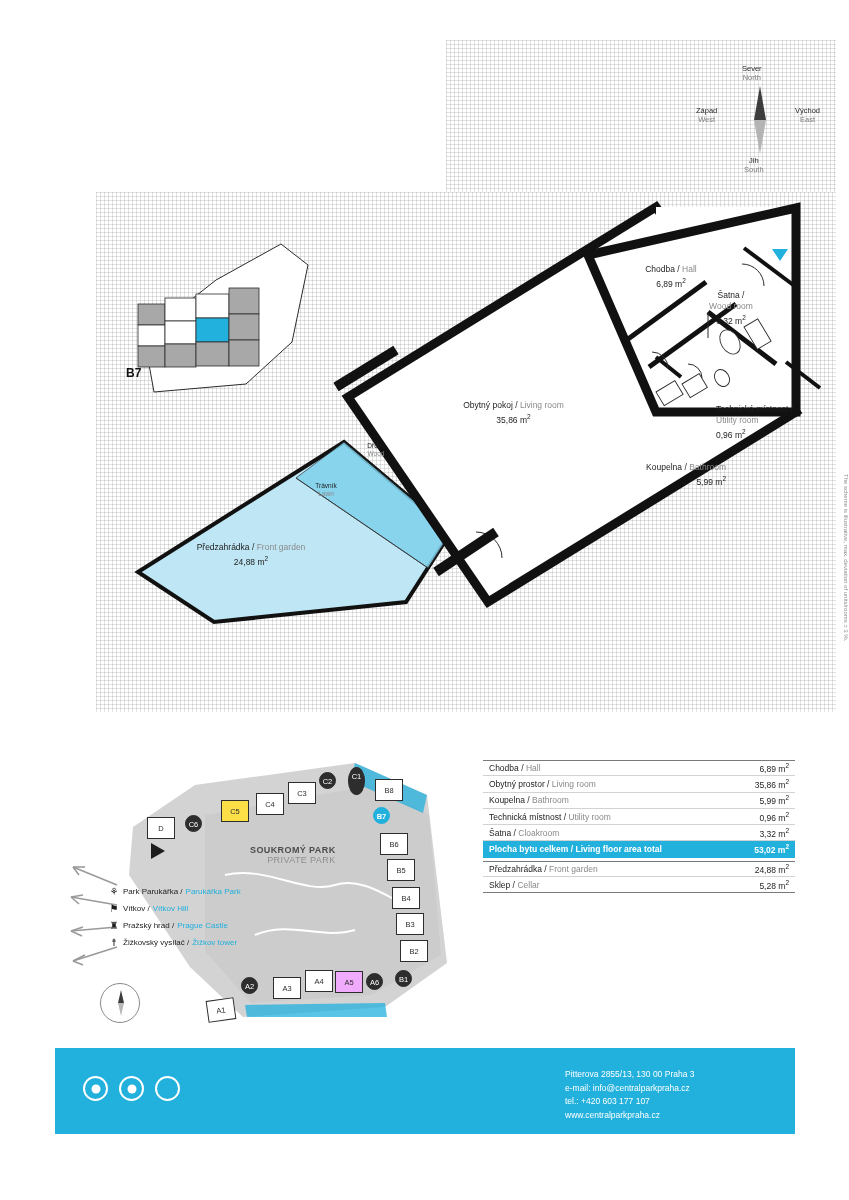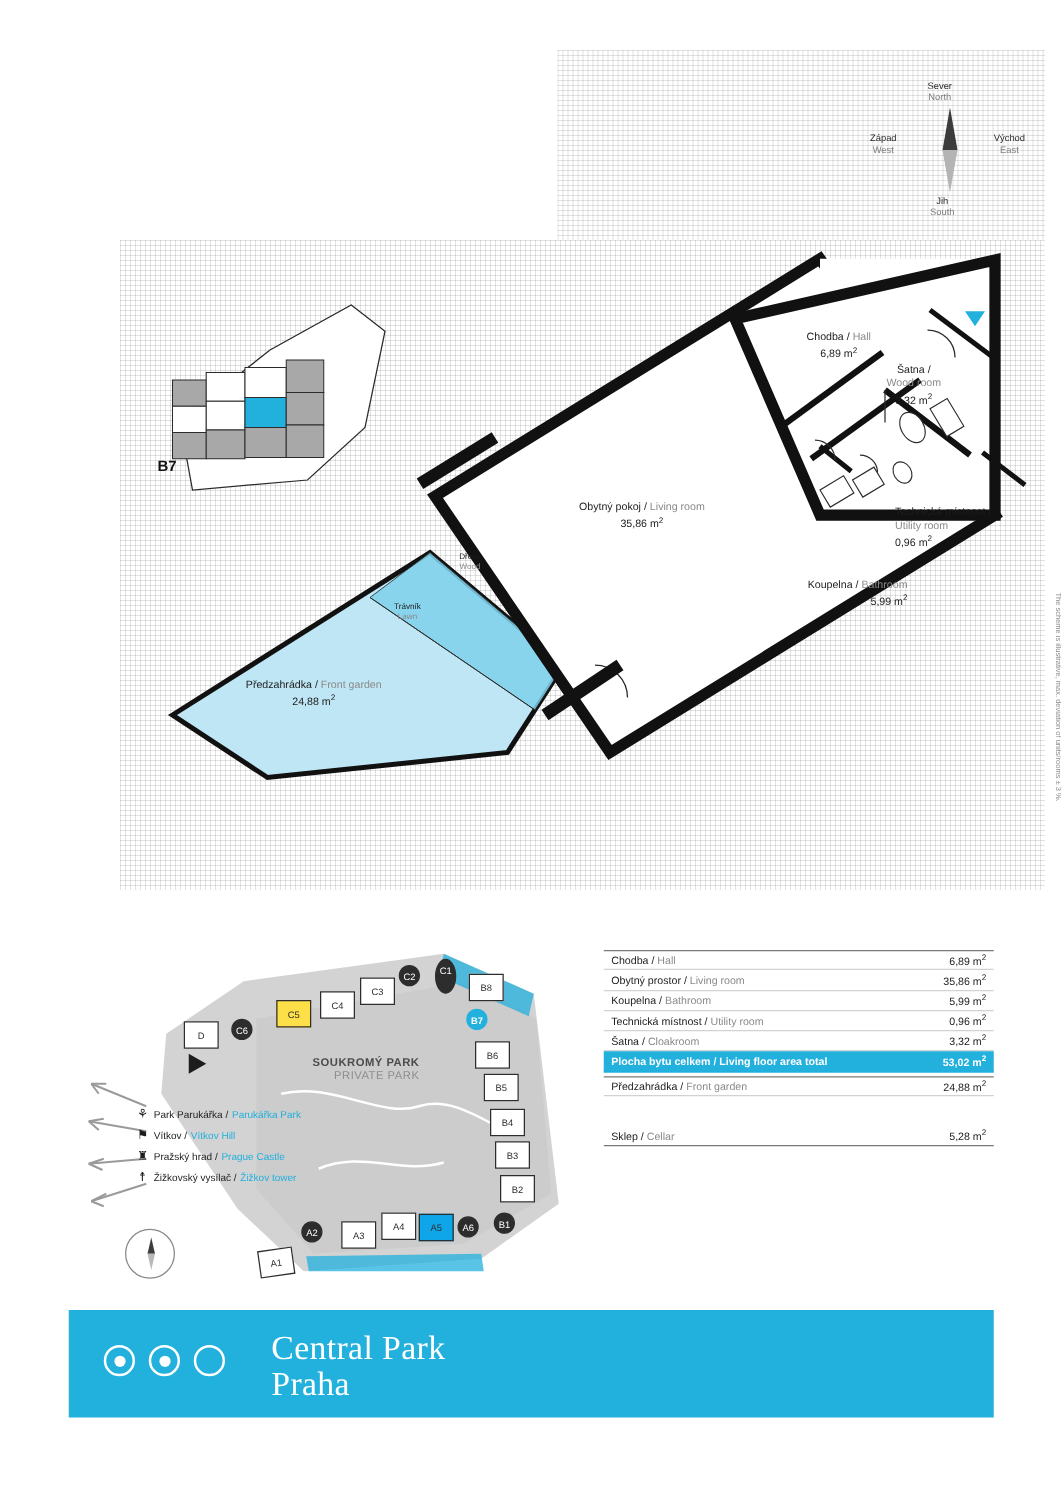--- a/index.html
+++ b/index.html
@@ -207,21 +207,21 @@
   }
   .area-table .r.first { border-top: 1px solid #7a7a7a; }
   .area-table .r .sec { color: #8a8a8a; }
   .area-table .r.total {
     background: #22b0dd;
     color: #ffffff;
     font-weight: bold;
     border-bottom: 1px solid #22b0dd;
   }
   .area-table .gap { height: 3px; }
-  .area-table .r.last { border-bottom: 1px solid #7a7a7a; margin-top: 24px; }
+  .area-table .r.last { border-bottom: 1px solid #7a7a7a; }
   sup { font-size: 6.5px; }
 
   
   .footer {
     position: absolute;
     left: 55px; top: 1048px;
     width: 740px; height: 86px;
     background: #22b0dd;
     color: #ffffff;
   }
@@ -446,21 +446,21 @@
         <div class="lot" style="left: 293px; top: 12px; width: 17px; height: 28px; line-height: 17px; box-sizing: border-box; border: 1px solid rgb(45, 45, 45); border-radius: 50%; background: rgb(45, 45, 45); color: rgb(255, 255, 255);">C1</div>
         <div class="lot" style="left: 320px; top: 24px; width: 28px; height: 22px; line-height: 22px; box-sizing: border-box; border: 1px solid rgb(45, 45, 45); border-radius: 0px; background: rgb(255, 255, 255); color: rgb(45, 45, 45);">B8</div>
         <div class="lot" style="left: 318px; top: 52px; width: 17px; height: 17px; line-height: 17px; box-sizing: border-box; border: 1px solid rgb(34, 176, 221); border-radius: 50%; background: rgb(34, 176, 221); color: rgb(255, 255, 255); font-weight: bold;">B7</div>
         <div class="lot" style="left: 325px; top: 78px; width: 28px; height: 22px; line-height: 22px; box-sizing: border-box; border: 1px solid rgb(45, 45, 45); border-radius: 0px; background: rgb(255, 255, 255); color: rgb(45, 45, 45);">B6</div>
         <div class="lot" style="left: 332px; top: 104px; width: 28px; height: 22px; line-height: 22px; box-sizing: border-box; border: 1px solid rgb(45, 45, 45); border-radius: 0px; background: rgb(255, 255, 255); color: rgb(45, 45, 45);">B5</div>
         <div class="lot" style="left: 337px; top: 132px; width: 28px; height: 22px; line-height: 22px; box-sizing: border-box; border: 1px solid rgb(45, 45, 45); border-radius: 0px; background: rgb(255, 255, 255); color: rgb(45, 45, 45);">B4</div>
         <div class="lot" style="left: 341px; top: 158px; width: 28px; height: 22px; line-height: 22px; box-sizing: border-box; border: 1px solid rgb(45, 45, 45); border-radius: 0px; background: rgb(255, 255, 255); color: rgb(45, 45, 45);">B3</div>
         <div class="lot" style="left: 345px; top: 185px; width: 28px; height: 22px; line-height: 22px; box-sizing: border-box; border: 1px solid rgb(45, 45, 45); border-radius: 0px; background: rgb(255, 255, 255); color: rgb(45, 45, 45);">B2</div>
         <div class="lot" style="left: 340px; top: 215px; width: 17px; height: 17px; line-height: 17px; box-sizing: border-box; border: 1px solid rgb(45, 45, 45); border-radius: 50%; background: rgb(45, 45, 45); color: rgb(255, 255, 255);">B1</div>
         <div class="lot" style="left: 311px; top: 218px; width: 17px; height: 17px; line-height: 17px; box-sizing: border-box; border: 1px solid rgb(45, 45, 45); border-radius: 50%; background: rgb(45, 45, 45); color: rgb(255, 255, 255);">A6</div>
-        <div class="lot" style="left: 280px; top: 216px; width: 28px; height: 22px; line-height: 22px; box-sizing: border-box; border: 1px solid rgb(45, 45, 45); border-radius: 0px; background: #0ea5e9; color: rgb(45, 45, 45);">A5</div>
+        <div class="lot" style="left: 280px; top: 216px; width: 28px; height: 22px; line-height: 22px; box-sizing: border-box; border: 1px solid rgb(45, 45, 45); border-radius: 0px; background: #f0abfc; color: rgb(45, 45, 45);">A5</div>
         <div class="lot" style="left: 250px; top: 215px; width: 28px; height: 22px; line-height: 22px; box-sizing: border-box; border: 1px solid rgb(45, 45, 45); border-radius: 0px; background: rgb(255, 255, 255); color: rgb(45, 45, 45);">A4</div>
         <div class="lot" style="left: 218px; top: 222px; width: 28px; height: 22px; line-height: 22px; box-sizing: border-box; border: 1px solid rgb(45, 45, 45); border-radius: 0px; background: rgb(255, 255, 255); color: rgb(45, 45, 45);">A3</div>
         <div class="lot" style="left: 186px; top: 222px; width: 17px; height: 17px; line-height: 17px; box-sizing: border-box; border: 1px solid rgb(45, 45, 45); border-radius: 50%; background: rgb(45, 45, 45); color: rgb(255, 255, 255);">A2</div>
         <div class="lot" style="left: 152px; top: 244px; width: 28px; height: 22px; line-height: 22px; box-sizing: border-box; border: 1px solid rgb(45, 45, 45); border-radius: 0px; background: rgb(255, 255, 255); color: rgb(45, 45, 45); transform: rotate(-8deg);">A1</div>
       </div>
 
     <div class="legend">
       <div class="row">
         <span class="ico">⚘</span>
         <span class="cz">Park Parukářka /</span>
@@ -526,19 +526,21 @@
         </div>
       </div>
   </div>
 
   <div class="footer">
     <div class="logo-dots">
       <span class="dot filled"></span>
       <span class="dot filled"></span>
       <span class="dot"></span>
     </div>
-    <div class="brand">
-      <div>Central Park</div>
-      <div>Praha</div>
+    <div class="contact">
+      <div>Pitterova 2855/13, 130 00  Praha 3</div>
+      <div>e-mail: info@centralparkpraha.cz</div>
+      <div>tel.: +420 603 177 107</div>
+      <div>www.centralparkpraha.cz</div>
     </div>
   </div>
 
 </div>
 
 </body></html>

